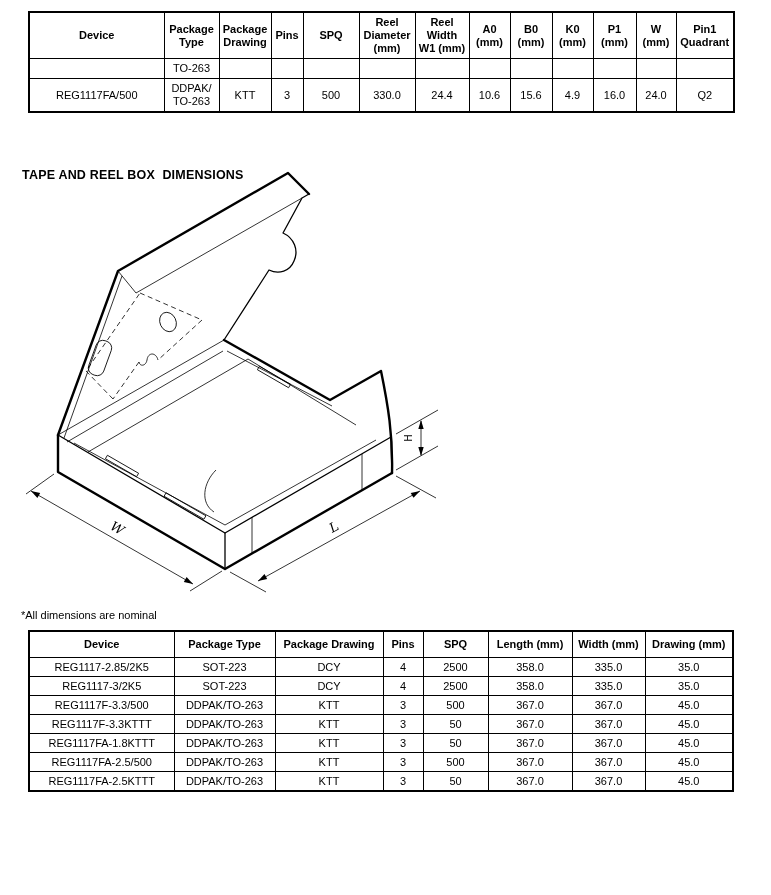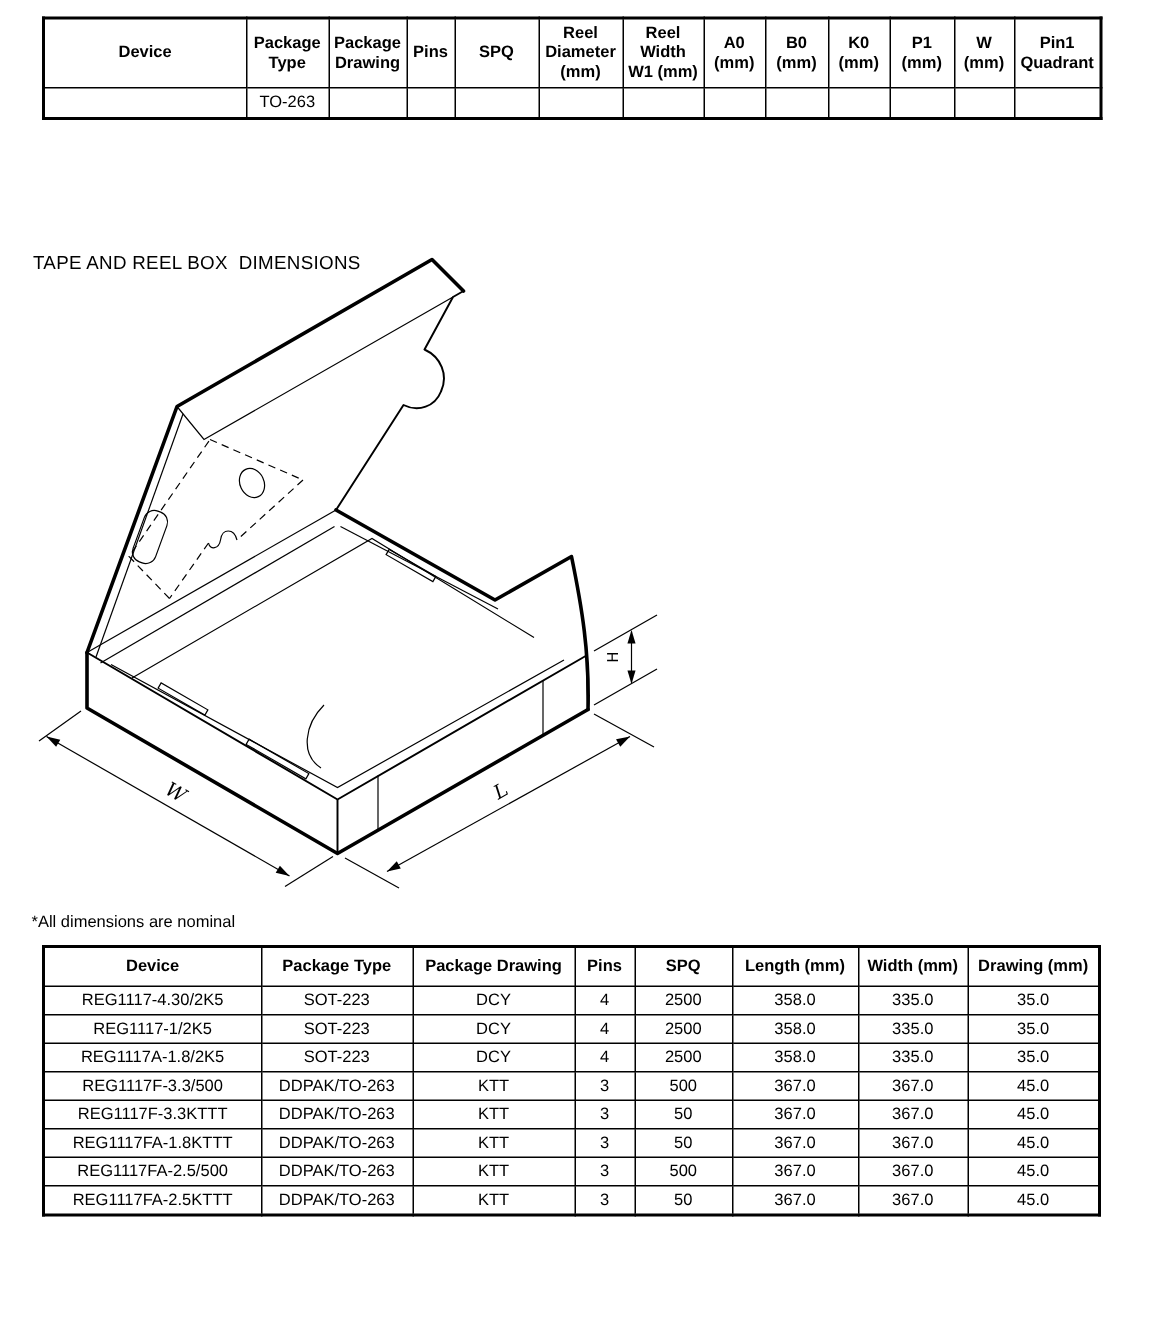--- a/index.html
+++ b/index.html
@@ -14,21 +14,21 @@
   th{font-weight:bold;}
 
   #reel-table{position:absolute;left:28px;top:11px;width:705px;}
   #reel-table th{height:39px;vertical-align:middle;}
   #reel-table td{height:13px;}
 
   #box-table{position:absolute;left:28px;top:630px;width:704px;}
   #box-table th{padding:6px 1px;}
   #box-table td{padding:2.5px 1px;}
 
-  .diagram-title{position:absolute;left:22px;top:168px;font-size:12.5px;font-weight:normal;
+  .diagram-title{position:absolute;left:22px;top:168px;font-size:12.5px;font-weight:bold;
                  white-space:pre;letter-spacing:0.2px;}
   .note{position:absolute;left:21px;top:609px;font-size:11px;text-align:right;}
 
   #box-svg{position:absolute;left:0;top:160px;}
   #box-svg path,#box-svg rect,#box-svg ellipse,#box-svg line{fill:none;stroke:#000;}
   .bold{stroke-width:2.4;stroke-linejoin:round;stroke-linecap:round;}
   .med{stroke-width:1.3;stroke-linejoin:round;}
   .thin{stroke-width:0.8;}
   .dashed{stroke-dasharray:5 3.5;}
   .dim-label{font-family:"DejaVu Serif","Liberation Serif",serif;font-style:italic;
@@ -95,20 +95,36 @@
           <td></td>
           <td></td>
           <td></td>
           <td></td>
           <td></td>
           <td></td>
           <td></td>
           <td></td>
           <td></td>
         </tr>
+        <tr>
+          <td>REG1117FA/500</td>
+          <td>DDPAK/
+TO-263</td>
+          <td>KTT</td>
+          <td>3</td>
+          <td>500</td>
+          <td>330.0</td>
+          <td>24.4</td>
+          <td>10.6</td>
+          <td>15.6</td>
+          <td>4.9</td>
+          <td>16.0</td>
+          <td>24.0</td>
+          <td>Q2</td>
+        </tr>
       </tbody>
     </table>
 
   <div class="diagram-title">TAPE AND REEL BOX  DIMENSIONS</div>
 
   <svg id="box-svg" width="470" height="448" viewBox="0 160 470 448" xmlns="http://www.w3.org/2000/svg">
 
     <g>
       <path class="bold" d="M58,435 L58,472 L225,569 L392,473"></path>
       <path class="bold" d="M392,473 C393,435 388,405 381,371 L330,400 L224,340"></path>
@@ -189,50 +205,40 @@
           <th>Package Drawing</th>
           <th>Pins</th>
           <th>SPQ</th>
           <th>Length (mm)</th>
           <th>Width (mm)</th>
           <th>Drawing (mm)</th>
         </tr>
       </thead>
       <tbody>
         <tr>
-          <td>REG1117-4.30/2K5</td>
+          <td>REG1117-2.85/2K5</td>
           <td>SOT-223</td>
           <td>DCY</td>
           <td>4</td>
           <td>2500</td>
           <td>358.0</td>
           <td>335.0</td>
           <td>35.0</td>
         </tr>
         <tr>
-          <td>REG1117-1/2K5</td>
+          <td>REG1117-3/2K5</td>
           <td>SOT-223</td>
           <td>DCY</td>
           <td>4</td>
           <td>2500</td>
           <td>358.0</td>
           <td>335.0</td>
           <td>35.0</td>
         </tr>
         <tr>
-          <td>REG1117A-1.8/2K5</td>
-          <td>SOT-223</td>
-          <td>DCY</td>
-          <td>4</td>
-          <td>2500</td>
-          <td>358.0</td>
-          <td>335.0</td>
-          <td>35.0</td>
-        </tr>
-        <tr>
           <td>REG1117F-3.3/500</td>
           <td>DDPAK/TO-263</td>
           <td>KTT</td>
           <td>3</td>
           <td>500</td>
           <td>367.0</td>
           <td>367.0</td>
           <td>45.0</td>
         </tr>
         <tr>

